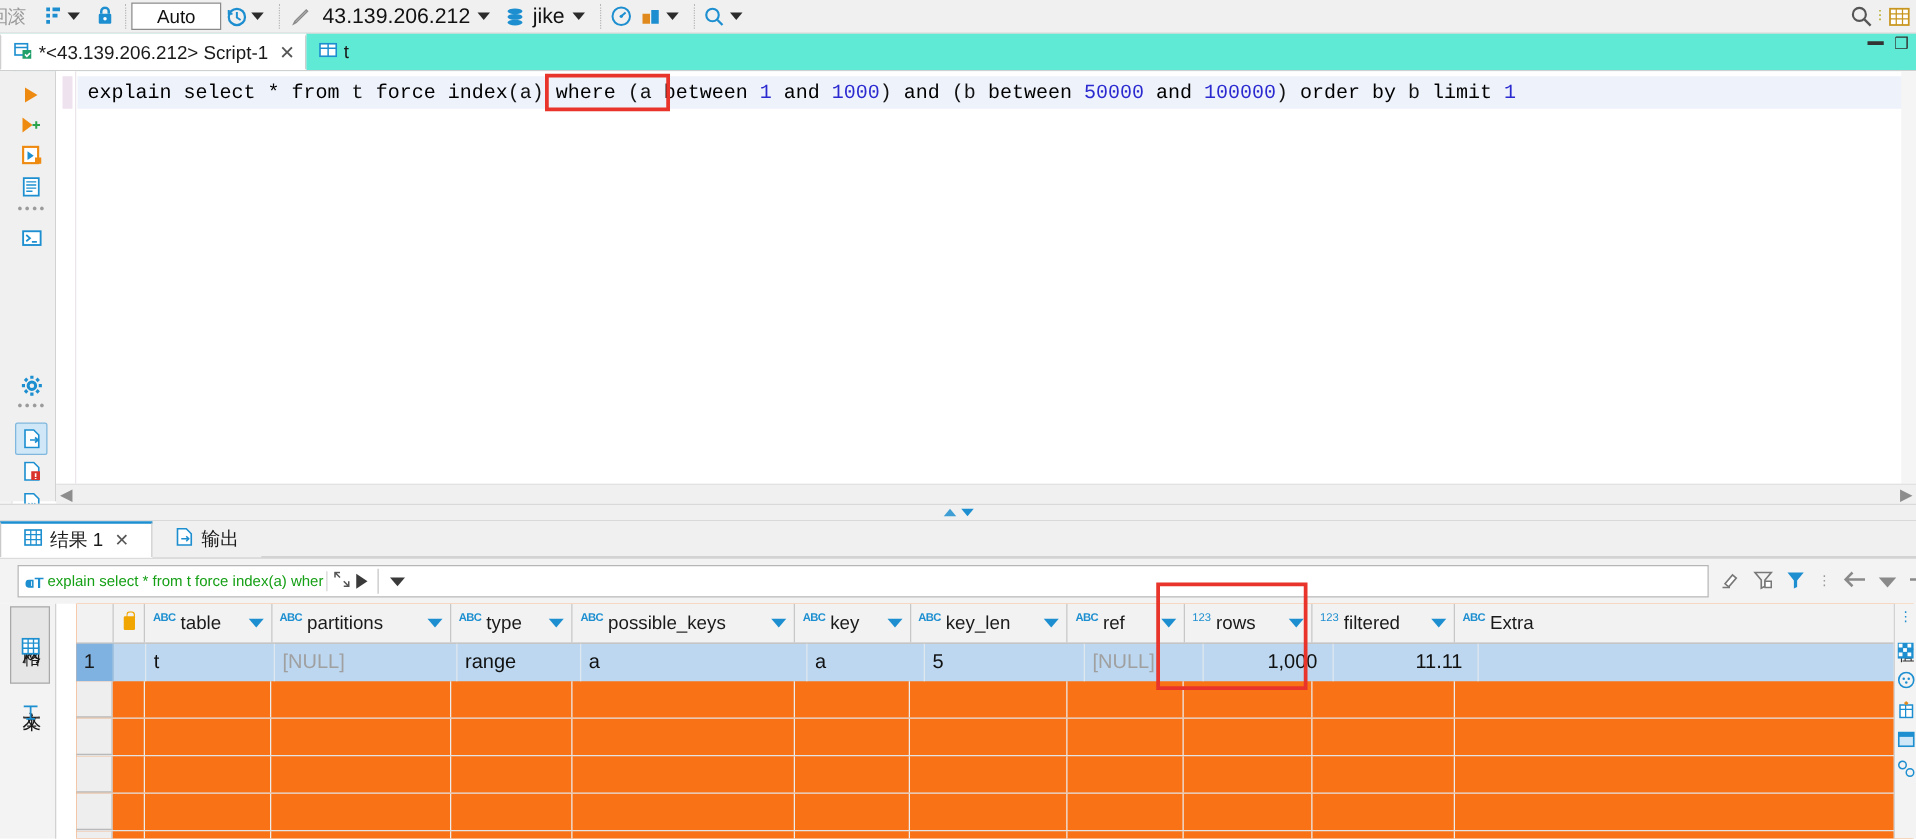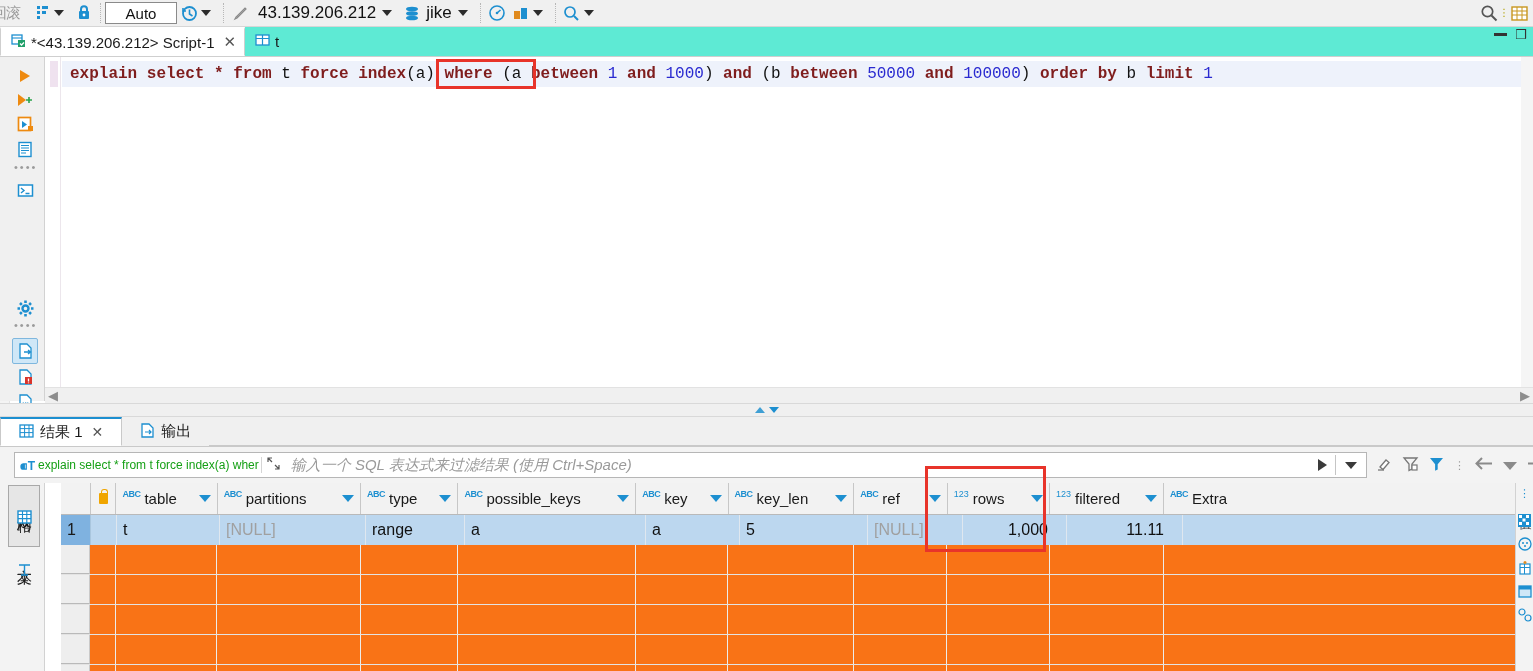--- a/index.html
+++ b/index.html
@@ -71,21 +71,21 @@
   }
   .gutter { position: absolute; left: 0; top: 0; width: 16px; height: 330px; background: #ffffff; border-right: 1px solid #ece6ec; }
   .curline-mark { position:absolute; left: 5px; top: 4px; width: 8px; height: 26px; background:#efe2ef; }
   .code-line {
     position: absolute; left: 17px; top: 4px; height: 26px;
     background: #eef2fb; width: 1471px;
     display: flex; align-items: center; white-space: pre;
     font-family: "Liberation Mono", monospace; font-size: 16px;
     padding-left: 8px;
   }
-  .kw { color: #7f1d1d; font-weight: bold; }
+  .kw { color: #000000; font-weight: normal; }
   .id { color: #111111; }
   .num { color: #2a2ad0; }
   .punct { color: #111111; }
   .ed-hscroll {
     position: absolute; left: 45px; top: 387px; width: 1488px; height: 16px;
     background: #f0f0f0; border-top: 1px solid #e2e2e2;
     display: flex; align-items: center; justify-content: space-between; padding: 0 3px;
   }
   .arrowL, .arrowR { color: #8d8d8d; font-size: 13px; }
 
@@ -162,21 +162,21 @@
   .lock-ico { width: 9px; height: 11px; background: #f0a500; border-radius: 1px; position: relative; }
   .lock-ico:before { content:""; position:absolute; left:2px; top:-4px; width:5px; height:5px; border:1.5px solid #f0a500; border-bottom:none; border-radius: 3px 3px 0 0; }
   .gh-rownum { width: 30px; border-right: 1px solid #c7c7c7; }
 
   .grow { display: flex; height: 30px; }
   .grow.sel { background: #bcd7ef; }
   .gc {
     display: flex; align-items: center; padding: 0 6px;
     border-right: 1px solid #dfe7ef; font-size: 16px; color: #111; white-space: nowrap; overflow: hidden;
   }
-  .gc.num { justify-content: flex-end; padding-right: 18px; text-align: center; }
+  .gc.num { justify-content: flex-end; padding-right: 12px; text-align: center; }
   .gc.null { color: #a0a0a0; }
   .gc-rownum {
     width: 30px; background: #7fb2e0; color: #1a1a1a; display:flex; align-items:center;
     padding-left: 6px; font-size: 16px; border-right: 1px solid #a9c6de;
   }
   .gc-lock { width: 26px; border-right: 1px solid #dfe7ef; }
 
   .gempty { display: flex; height: 30px; border-bottom: 1px solid #e3e3e3; }
   .ge-rownum { width: 30px; background: #eeeeee; border-right: 1px solid #c9c9c9; border-bottom: 1px solid #b9b9b9;}
   .ge-lock { width: 26px; border-right: 1px solid #e8e8e8; }
@@ -467,21 +467,20 @@
 
   <div class="filterbar">
     <div class="filter-box">
       <span class="fb-sqlicon">⁌T</span>
       <span class="fb-query">explain select * from t force index(a) wher</span>
       <span class="fb-expand">
         <svg width="13" height="13" viewBox="0 0 13 13">
             <path d="M1 5V1h4M12 8v4H8M1 1l4 4M12 12l-4-4" stroke="#555" stroke-width="1.2" fill="none"></path>
           </svg>
       </span>
-      <span class="fb-placeholder">输入一个 SQL 表达式来过滤结果 (使用 Ctrl+Space)</span>
       <span class="fb-play"></span>
       <span class="fb-div"></span>
       <span class="fb-caret"></span>
     </div>
     <div class="fb-tools">
       <span>
         <svg width="17" height="17" viewBox="0 0 17 17">
             <path d="M4 12l6-7 3 2.5-6 7z" stroke="#777" stroke-width="1.3" fill="#fff"></path>
             <path d="M2 15h6" stroke="#777" stroke-width="1.3"></path>
           </svg>

